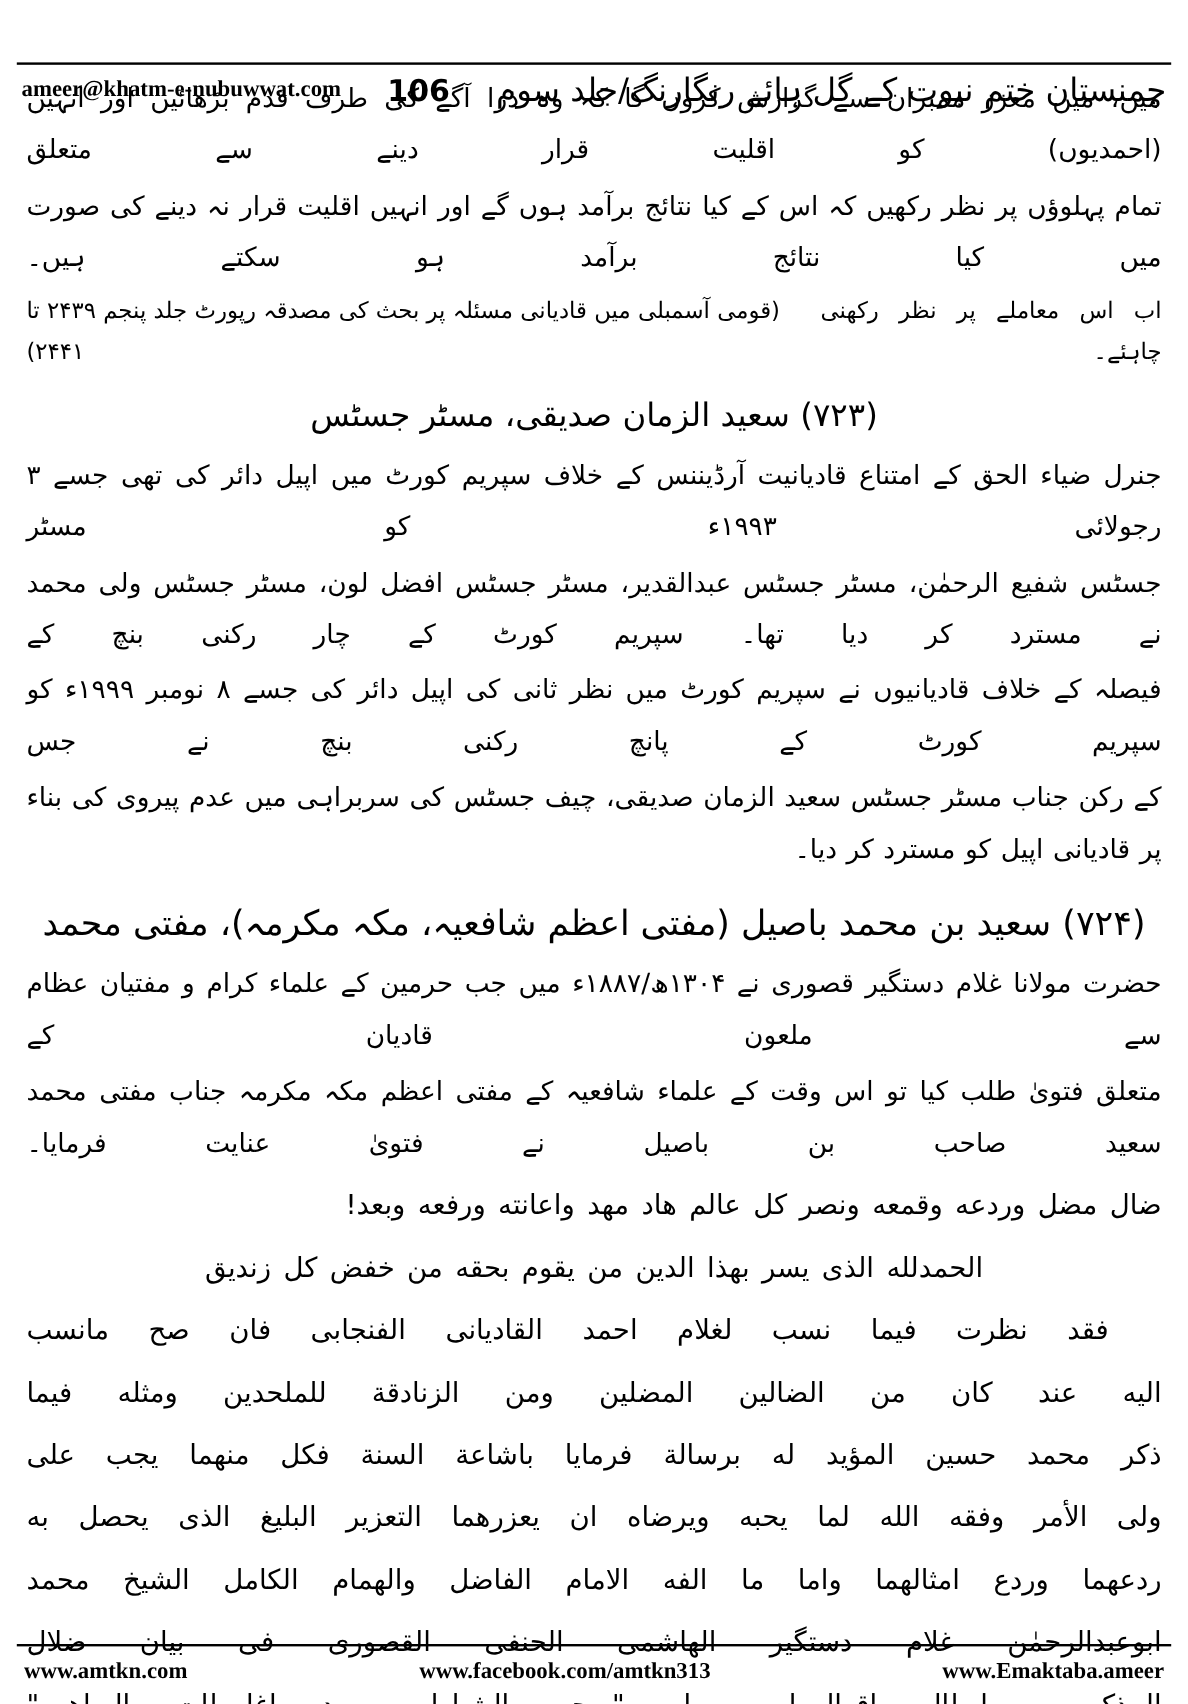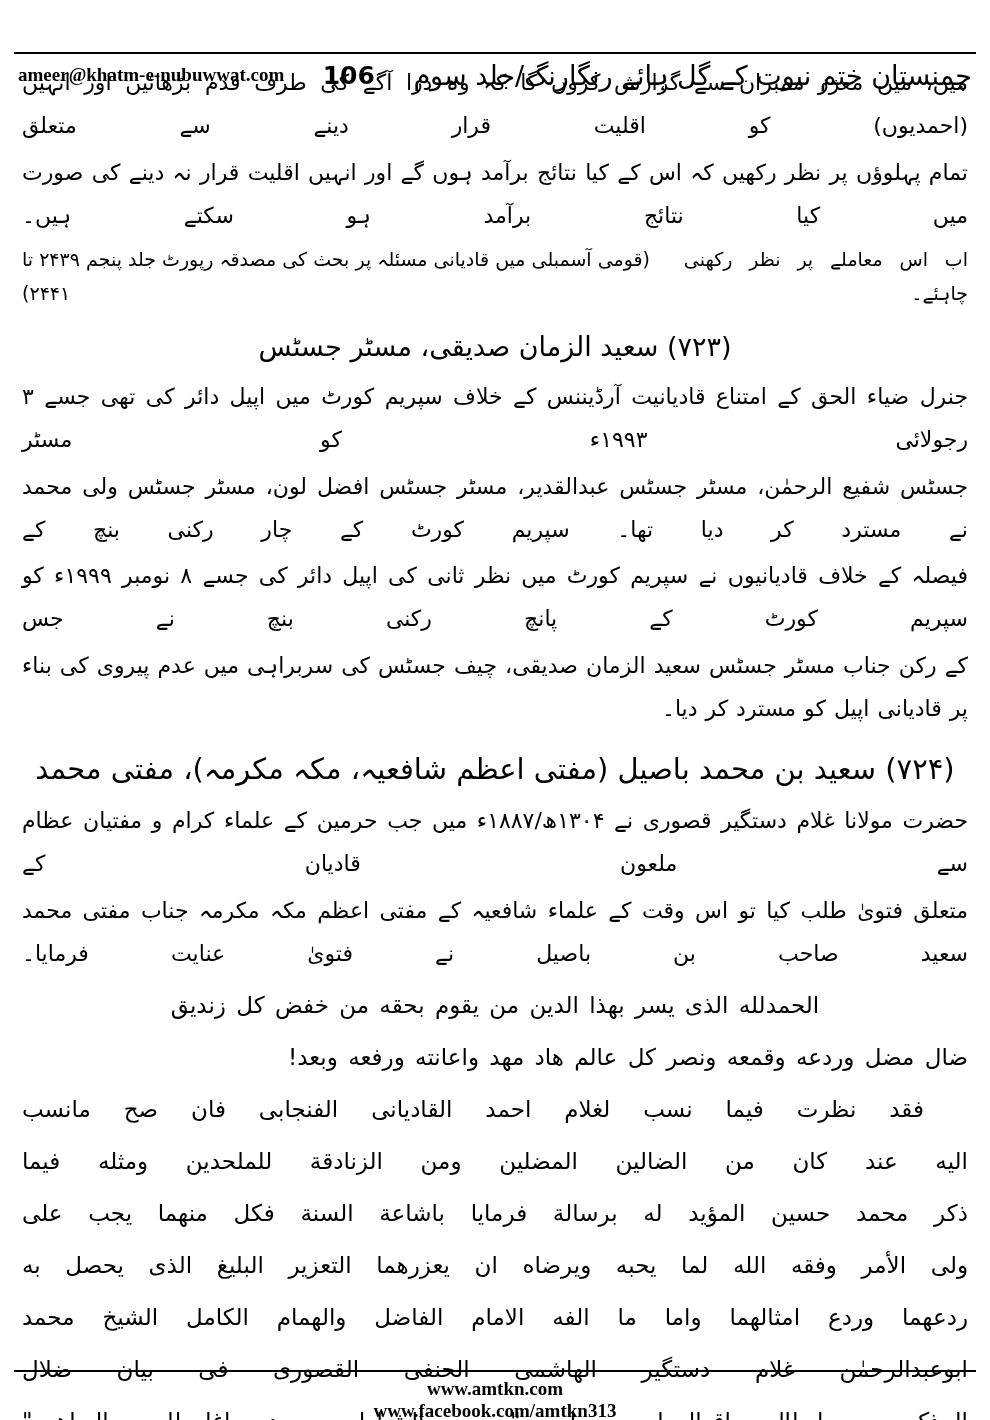--- a/index.html
+++ b/index.html
@@ -141,21 +141,20 @@
     left: 20px;
     right: 20px;
     bottom: 12px;
     height: 30px;
     display: flex;
     align-items: center;
     justify-content: space-between;
     font-family: "Liberation Serif", serif;
     font-weight: bold;
     font-size: 19px;
-    flex-direction: column;
   }
   .footer span {
     white-space: nowrap;
   }
 </style>
 </head>
 <body>
 
 <div class="page">
 
@@ -182,22 +181,22 @@
     <p class="para-urdu">جنرل ضیاء الحق کے امتناع قادیانیت آرڈیننس کے خلاف سپریم کورٹ میں اپیل دائر کی تھی جسے ۳ رجولائی ۱۹۹۳ء کو مسٹر</p>
     <p class="para-urdu">جسٹس شفیع الرحمٰن، مسٹر جسٹس عبدالقدیر، مسٹر جسٹس افضل لون، مسٹر جسٹس ولی محمد نے مسترد کر دیا تھا۔ سپریم کورٹ کے چار رکنی بنچ کے</p>
     <p class="para-urdu">فیصلہ کے خلاف قادیانیوں نے سپریم کورٹ میں نظر ثانی کی اپیل دائر کی جسے ۸ نومبر ۱۹۹۹ء کو سپریم کورٹ کے پانچ رکنی بنچ نے جس</p>
     <p class="para-urdu" style="text-align-last:right;">کے رکن جناب مسٹر جسٹس سعید الزمان صدیقی، چیف جسٹس کی سربراہی میں عدم پیروی کی بناء پر قادیانی اپیل کو مسترد کر دیا۔</p>
 
     <h2 class="heading big">(۷۲۴) سعید بن محمد باصیل (مفتی اعظم شافعیہ، مکہ مکرمہ)، مفتی محمد</h2>
 
     <p class="para-urdu">حضرت مولانا غلام دستگیر قصوری نے ۱۳۰۴ھ/۱۸۸۷ء میں جب حرمین کے علماء کرام و مفتیان عظام سے ملعون قادیان کے</p>
     <p class="para-urdu">متعلق فتویٰ طلب کیا تو اس وقت کے علماء شافعیہ کے مفتی اعظم مکہ مکرمہ جناب مفتی محمد سعید صاحب بن باصیل نے فتویٰ عنایت فرمایا۔</p>
 
+    <p class="para-arabic right-last">ضال مضل وردعه وقمعه ونصر كل عالم هاد مهد واعانته ورفعه وبعد!</p>
     <p class="para-arabic center-last">الحمدلله الذى يسر بهذا الدين من يقوم بحقه من خفض كل زنديق</p>
-    <p class="para-arabic right-last">ضال مضل وردعه وقمعه ونصر كل عالم هاد مهد واعانته ورفعه وبعد!</p>
     <p class="para-arabic indent">فقد نظرت فيما نسب لغلام احمد القاديانى الفنجابى فان صح مانسب</p>
     <p class="para-arabic">اليه عند كان من الضالين المضلين ومن الزنادقة للملحدين ومثله فيما</p>
     <p class="para-arabic">ذكر محمد حسين المؤيد له برسالة فرمایا باشاعة السنة فكل منهما يجب على</p>
     <p class="para-arabic">ولى الأمر وفقه الله لما يحبه ويرضاه ان يعزرهما التعزير البليغ الذى يحصل به</p>
     <p class="para-arabic">ردعهما وردع امثالهما واما ما الفه الامام الفاضل والهمام الكامل الشيخ محمد</p>
     <p class="para-arabic">ابوعبدالرحمٰن غلام دستگير الهاشمى الحنفى القصورى فى بيان ضلال</p>
     <p class="para-arabic">المذكورين وابطال اقوالهما وسماه "برجم الشياطين برد اغلوطات البراهين"</p>
 
   </div>
 

